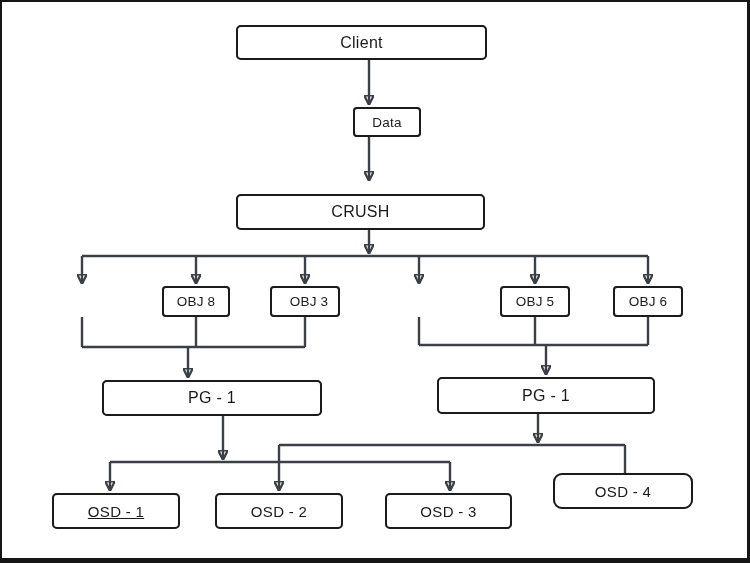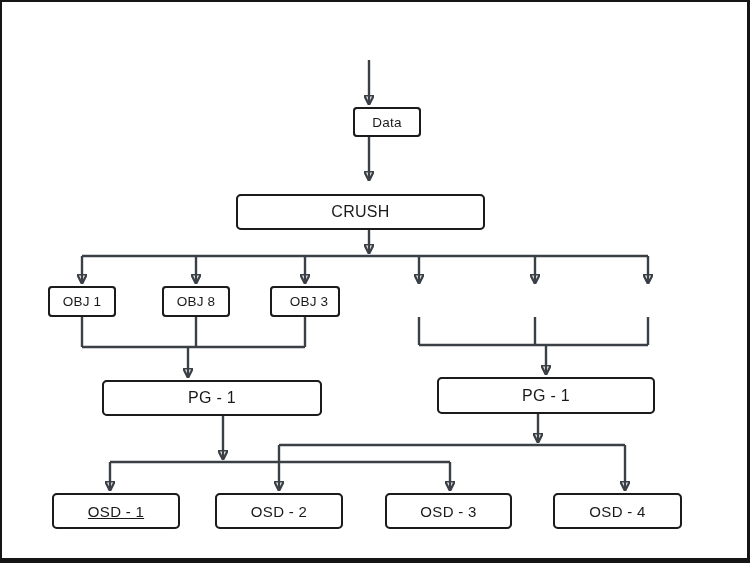--- a/index.html
+++ b/index.html
@@ -80,52 +80,58 @@
     <path d="M110,462 L450,462"></path>
     <path d="M110,462 L110,490" marker-end="url(#arrow)"></path>
     <path d="M450,462 L450,490" marker-end="url(#arrow)"></path>
 
     <path d="M538,414 L538,442" marker-end="url(#arrow)"></path>
     <path d="M279,445 L625,445"></path>
     <path d="M279,445 L279,490" marker-end="url(#arrow)"></path>
     <path d="M625,445 L625,490" marker-end="url(#arrow)"></path>
   </svg>
 
+  <div class="node fs16" style="left:236px; top:25px;  width:251px; height:35px;">
+    <span>Client</span>
+  </div>
 
   <div class="node small fs13" style="left:335px; top:107px; width:68px; height:30px;margin-left:16px;">
     <span>Data</span>
   </div>
 
   <div class="node fs16" style="left:236px; top:194px; width:249px; height:36px;text-align:right;">
     <span>CRUSH</span>
   </div>
 
-  <div class="node small fs13" style="left:48px;  top:286px; width:68px; height:31px;">
-    <span>OBJ 1</span>
-  </div>
   <div class="node small fs13" style="left:162px; top:286px; width:68px; height:31px;">
     <span>OBJ 8</span>
   </div>
   <div class="node small fs13" style="left:270px; top:286px; width:70px; height:31px;padding-left:8px;">
     <span>OBJ 3</span>
+  </div>
+  <div class="node small fs13" style="left:500px; top:286px; width:70px; height:31px;">
+    <span>OBJ 5</span>
+  </div>
+  <div class="node small fs13" style="left:613px; top:286px; width:70px; height:31px;">
+    <span>OBJ 6</span>
   </div>
 
   <div class="node fs16" style="left:102px; top:380px; width:220px; height:36px;">
     <span>PG - 1</span>
   </div>
   <div class="node fs16" style="left:437px; top:377px; width:218px; height:37px;">
     <span>PG - 1</span>
   </div>
 
   <div class="node fs15" style="left:52px;  top:493px; width:128px; height:36px;text-decoration:underline;">
     <span>OSD - 1</span>
   </div>
   <div class="node fs15" style="left:215px; top:493px; width:128px; height:36px;">
     <span>OSD - 2</span>
   </div>
   <div class="node fs15" style="left:385px; top:493px; width:127px; height:36px;">
     <span>OSD - 3</span>
   </div>
-  <div class="node fs15" style="left:553px; top:493px; width:129px; height:36px;">
+  <div class="node fs15" style="left:553px; top:473px; width:140px; height:36px;border-radius:9px;">
     <span>OSD - 4</span>
   </div>
 
 </div>
 
 </body></html>

